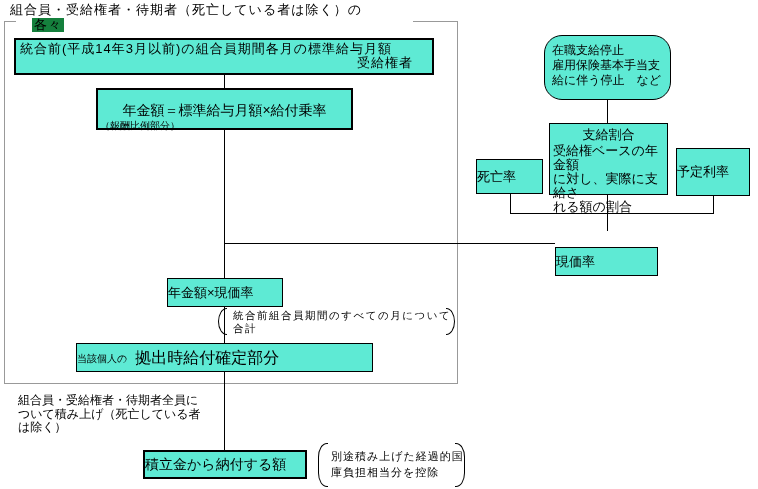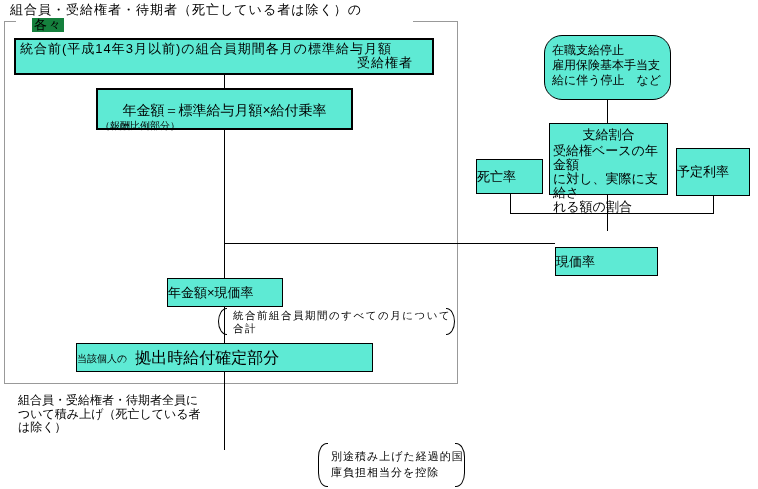--- a/index.html
+++ b/index.html
@@ -104,19 +104,22 @@
       <span style="font-size:16px; line-height:17px;">拠出時給付確定部分</span>
     </div>
   </div>
 
   <div class="txt t12" style="left:18px; top:394px; line-height:13.5px; white-space:normal; width:190px;">
     <div>組合員・受給権者・待期者全員に</div>
     <div>ついて積み上げ（死亡している者</div>
     <div>は除く）</div>
   </div>
 
+  <div class="box bold center t14" style="left:143px; top:450px; width:164px; height:29px;">
+    <span>積立金から納付する額</span>
+  </div>
 
   <div class="paren left" style="left:318px; top:443px; width:10px; height:44px;"></div>
   <div class="paren right" style="left:455px; top:443px; width:10px; height:44px;"></div>
   <div class="txt t11 ls1" style="left:331px; top:449px;">別途積み上げた経過的国</div>
   <div class="txt t11 ls1" style="left:331px; top:465px;">庫負担相当分を控除</div>
 
 </div>
 
 </body></html>

